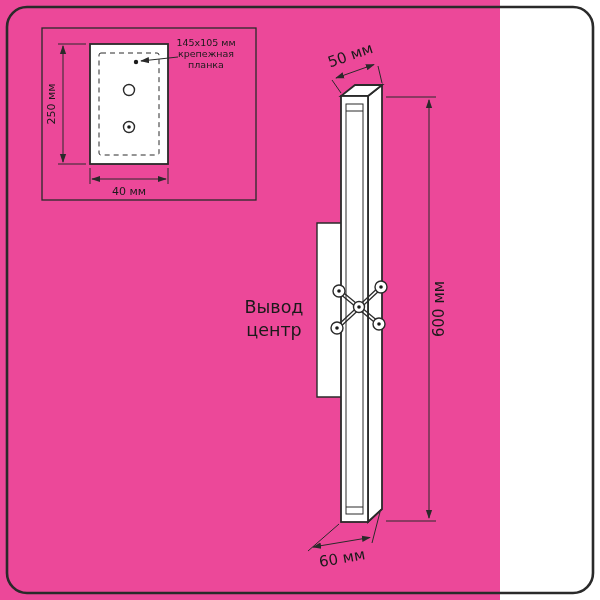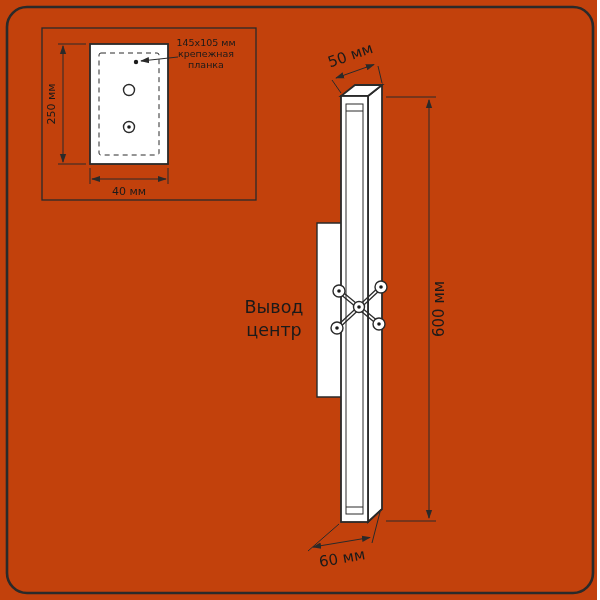--- a/index.html
+++ b/index.html
@@ -1,24 +1,24 @@
 <!DOCTYPE html>
 <html><head>
 <meta charset="utf-8">
 <style>
   html, body {
     margin: 0;
     padding: 0;
     background: #ffffff;
   }
   .canvas {
-    width: 597px;
+    width: 500px;
     height: 600px;
     position: relative;
-    background: #c2410c;
+    background: #ec4899;
     font-family: "DejaVu Sans", "Liberation Sans", sans-serif;
   }
   svg { display: block; }
   .ln  { stroke: #2a2a2a; fill: none; }
   .thick { stroke-width: 1.8; }
   .med   { stroke-width: 1.4; }
   .thin  { stroke-width: 1; }
   .dashed { stroke-dasharray: 5 4; }
   .fillwhite { fill: #ffffff; }
   .dot { fill: #1a1a1a; stroke: none; }

